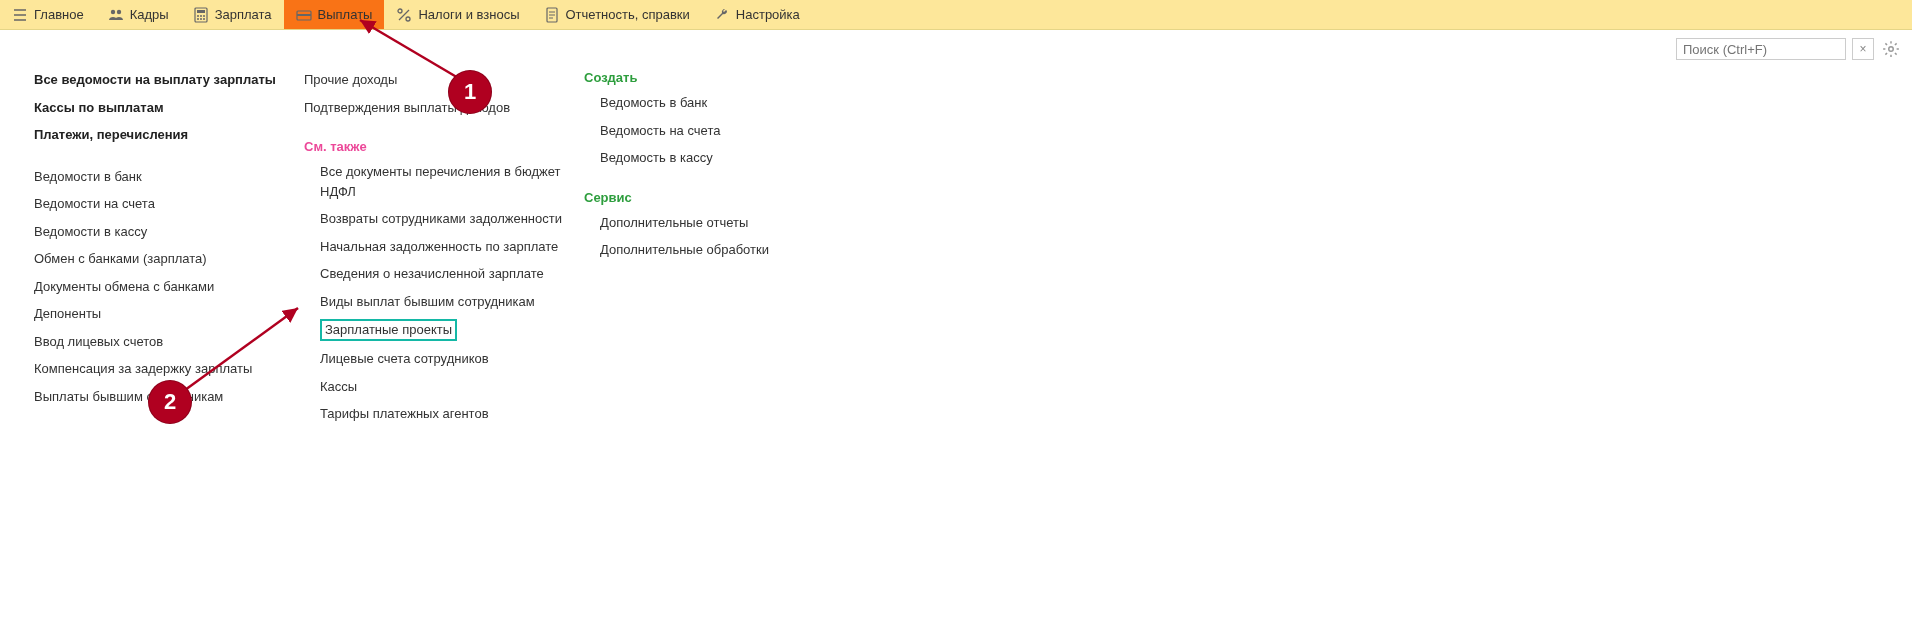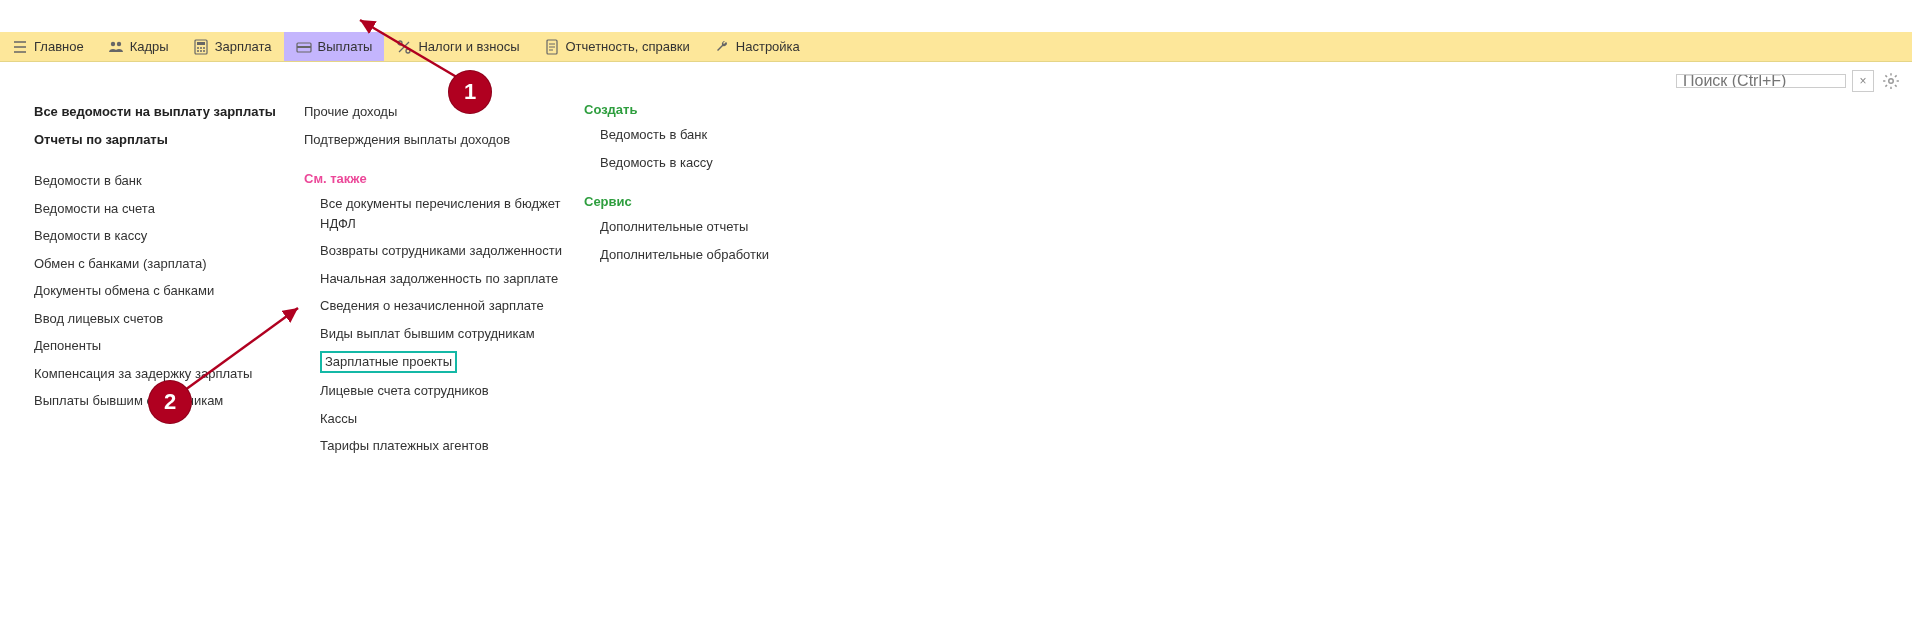--- a/index.html
+++ b/index.html
@@ -13,32 +13,31 @@
       position: relative;
     }
     
     .menubar {
       background: #fde79a;
       border-bottom: 1px solid #e5d587;
       height: 30px;
       display: flex;
       align-items: stretch;
       padding: 0;
-      margin-top: 32px;
     }
     .menu-item {
       display: flex;
       align-items: center;
       padding: 0 12px;
       cursor: pointer;
       color: #333;
       gap: 6px;
     }
     .menu-item.active {
-      background: #c4b5fd;
+      background: #f97316;
     }
     .menu-icon {
       display: inline-flex;
       width: 16px;
       height: 16px;
       align-items: center;
       justify-content: center;
     }
     .menu-icon svg { width: 16px; height: 16px; }
 
@@ -50,24 +49,24 @@
     .search-row {
       position: absolute;
       top: 8px;
       right: 10px;
       display: flex;
       align-items: center;
       gap: 6px;
     }
     .search-input {
       width: 170px;
-      height: 14px;
+      height: 22px;
       border: 1px solid #ccc;
       padding: 2px 6px;
-      font-size: 16px;
+      font-size: 13px;
       color: #888;
       background: #fff;
     }
     .search-clear {
       width: 22px;
       height: 22px;
       border: 1px solid #ccc;
       background: #fff;
       display: flex;
       align-items: center;
@@ -237,30 +236,31 @@
           <path d="M8 1v2M8 13v2M1 8h2M13 8h2M3 3l1.5 1.5M11.5 11.5L13 13M13 3l-1.5 1.5M4.5 11.5L3 13" stroke="#999" stroke-width="1.3"></path>
         </svg>
     </div>
   </div>
 
   <div class="columns">
 
     <div class="col col-1">
       <div class="group">
         <div class="item bold">Все ведомости на выплату зарплаты</div>
-        <div class="item bold">Отчеты по зарплаты</div>
+        <div class="item bold">Кассы по выплатам</div>
+        <div class="item bold">Платежи, перечисления</div>
       </div>
       <div class="group">
         <div class="item">Ведомости в банк</div>
         <div class="item">Ведомости на счета</div>
         <div class="item">Ведомости в кассу</div>
         <div class="item">Обмен с банками (зарплата)</div>
         <div class="item">Документы обмена с банками</div>
+        <div class="item">Депоненты</div>
         <div class="item">Ввод лицевых счетов</div>
-        <div class="item">Депоненты</div>
         <div class="item">Компенсация за задержку зарплаты</div>
         <div class="item">Выплаты бывшим сотрудникам</div>
       </div>
     </div>
 
     <div class="col col-2">
       <div class="group">
         <div class="item">Прочие доходы</div>
         <div class="item">Подтверждения выплаты доходов</div>
       </div>
@@ -277,20 +277,21 @@
         <div class="sub-item">Лицевые счета сотрудников</div>
         <div class="sub-item">Кассы</div>
         <div class="sub-item">Тарифы платежных агентов</div>
       </div>
     </div>
 
     <div class="col col-3">
       <div class="section-title">Создать</div>
       <div class="group">
         <div class="sub-item">Ведомость в банк</div>
+        <div class="sub-item">Ведомость на счета</div>
         <div class="sub-item">Ведомость в кассу</div>
       </div>
       <div class="section-title">Сервис</div>
       <div class="group">
         <div class="sub-item">Дополнительные отчеты</div>
         <div class="sub-item">Дополнительные обработки</div>
       </div>
     </div>
 
   </div>

